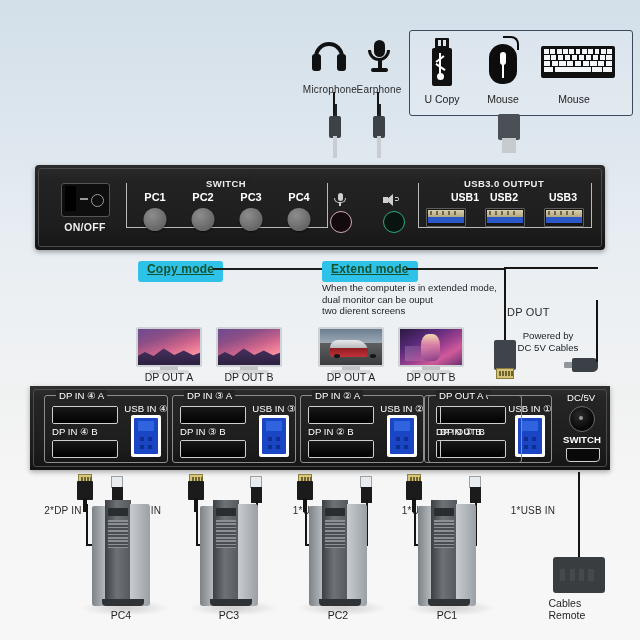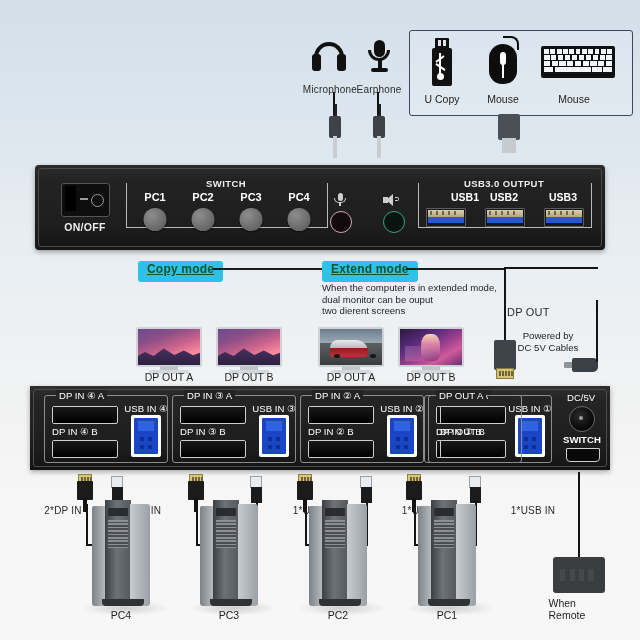--- a/index.html
+++ b/index.html
@@ -594,15 +594,15 @@
       <div class="bay"></div>
       <div class="grill"></div>
       <div class="foot"></div>
   </div>
   <div class="tower-lab" style="left:447px;top:609px;">PC1</div>
 
   <div class="wire" style="left:578px;top:472px;height:86px;"></div>
   <div class="remote">
     <div class="btns"></div>
   </div>
-  <div class="tower-lab" style="left:579px;top:597px;">When Remote</div>
+  <div class="tower-lab" style="left:579px;top:597px;">Cables Remote</div>
 
 </div>
 
 </body></html>

